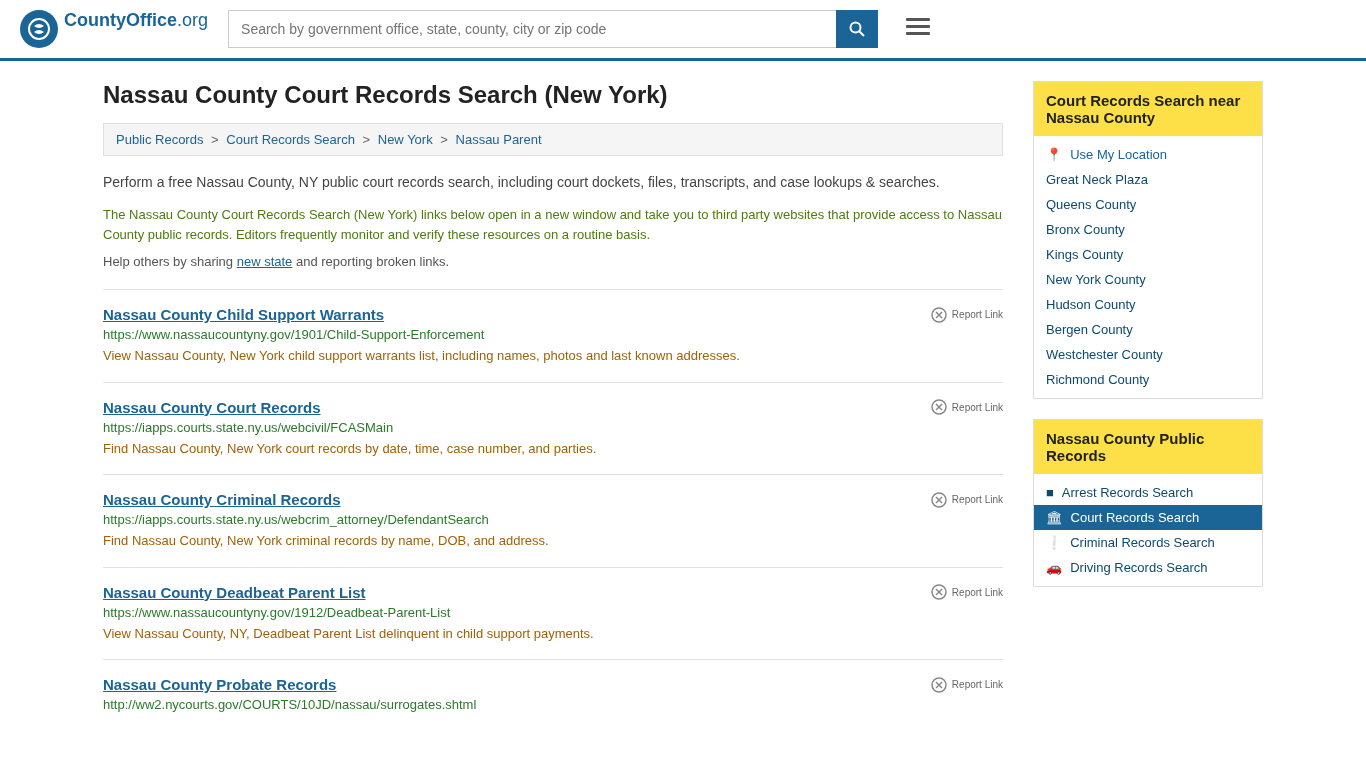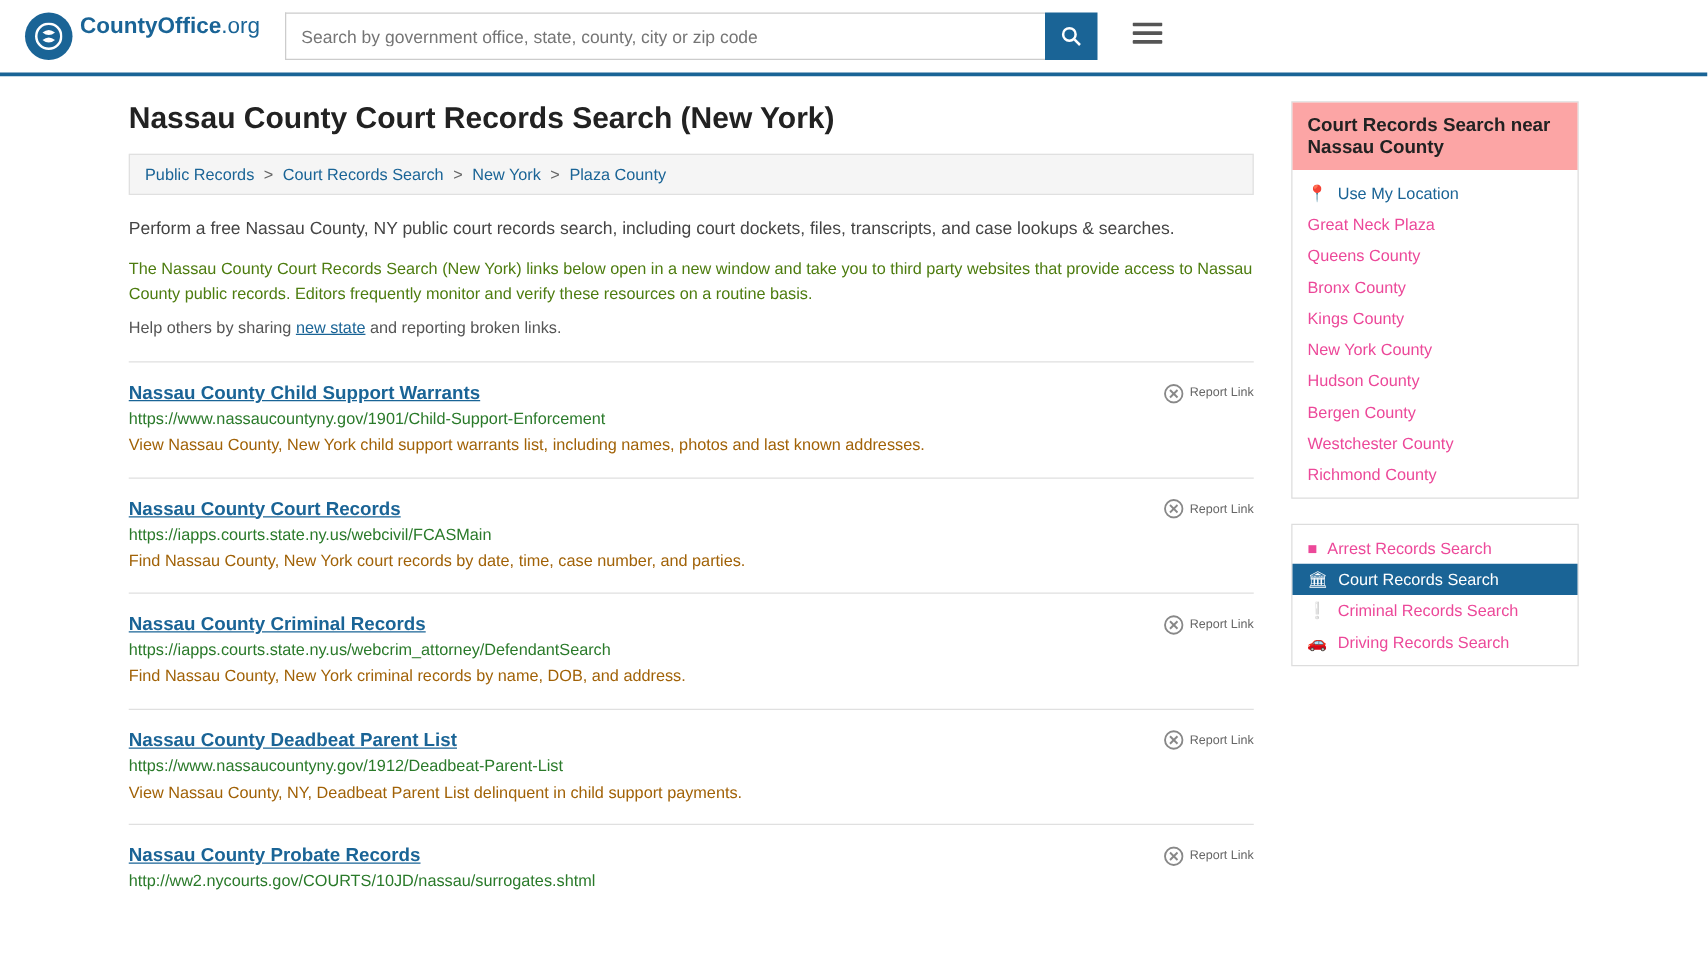--- a/index.html
+++ b/index.html
@@ -172,40 +172,40 @@
       color: #a16207;
       line-height: 1.5;
     }
 
     
     #sidebar {
       width: 230px;
       flex-shrink: 0;
     }
     .sidebar-section-header {
-      background: #fca5a5;
+      background: #fde047;
       padding: 10px 12px;
       font-size: 15px;
       font-weight: bold;
       color: #222;
       margin-bottom: 0;
     }
     .sidebar-section {
       border: 1px solid #ddd;
       margin-bottom: 20px;
     }
     .sidebar-list {
       list-style: none;
       padding: 6px 0;
     }
     .sidebar-list li {
       padding: 5px 12px;
     }
     .sidebar-list li a {
-      color: #ec4899;
+      color: #0c4a6e;
       text-decoration: none;
       font-size: 13px;
       display: flex;
       align-items: center;
       gap: 8px;
     }
     .sidebar-list li.active {
       background: #1a6496;
     }
     .sidebar-list li.active a {
@@ -255,21 +255,21 @@
   <div id="content-area">
     <h1 id="page-title">Nassau County Court Records Search (New York)</h1>
 
     <div id="breadcrumb">
       <a href="#">Public Records</a>
       <span> &gt; </span>
       <a href="#">Court Records Search</a>
       <span> &gt; </span>
       <a href="#">New York</a>
       <span> &gt; </span>
-      <a href="#">Plaza County</a>
+      <a href="#">Nassau Parent</a>
     </div>
 
     <p id="description-1">Perform a free Nassau County, NY public court records search, including court dockets, files, transcripts, and case lookups &amp; searches.</p>
     <p id="description-2">The Nassau County Court Records Search (New York) links below open in a new window and take you to third party websites that provide access to Nassau County public records. Editors frequently monitor and verify these resources on a routine basis.</p>
     <p id="share-text">
       <span>Help others by sharing</span>
       <a href="#">new state</a>
       <span> and reporting broken links.</span>
     </p>
 
@@ -384,20 +384,21 @@
           <li>
             <a href="#">Westchester County</a>
           </li>
           <li>
             <a href="#">Richmond County</a>
           </li>
         </ul>
     </div>
 
     <div class="sidebar-section">
+      <div class="sidebar-section-header">Nassau County Public Records</div>
       <ul class="sidebar-list" id="public-records-list">
           <li>
             <a href="#"><span class="sidebar-icon">■</span>Arrest Records Search</a>
           </li>
           <li class="active">
             <a href="#"><span class="sidebar-icon">🏛</span>Court Records Search</a>
           </li>
           <li>
             <a href="#"><span class="sidebar-icon">❕</span>Criminal Records Search</a>
           </li>

